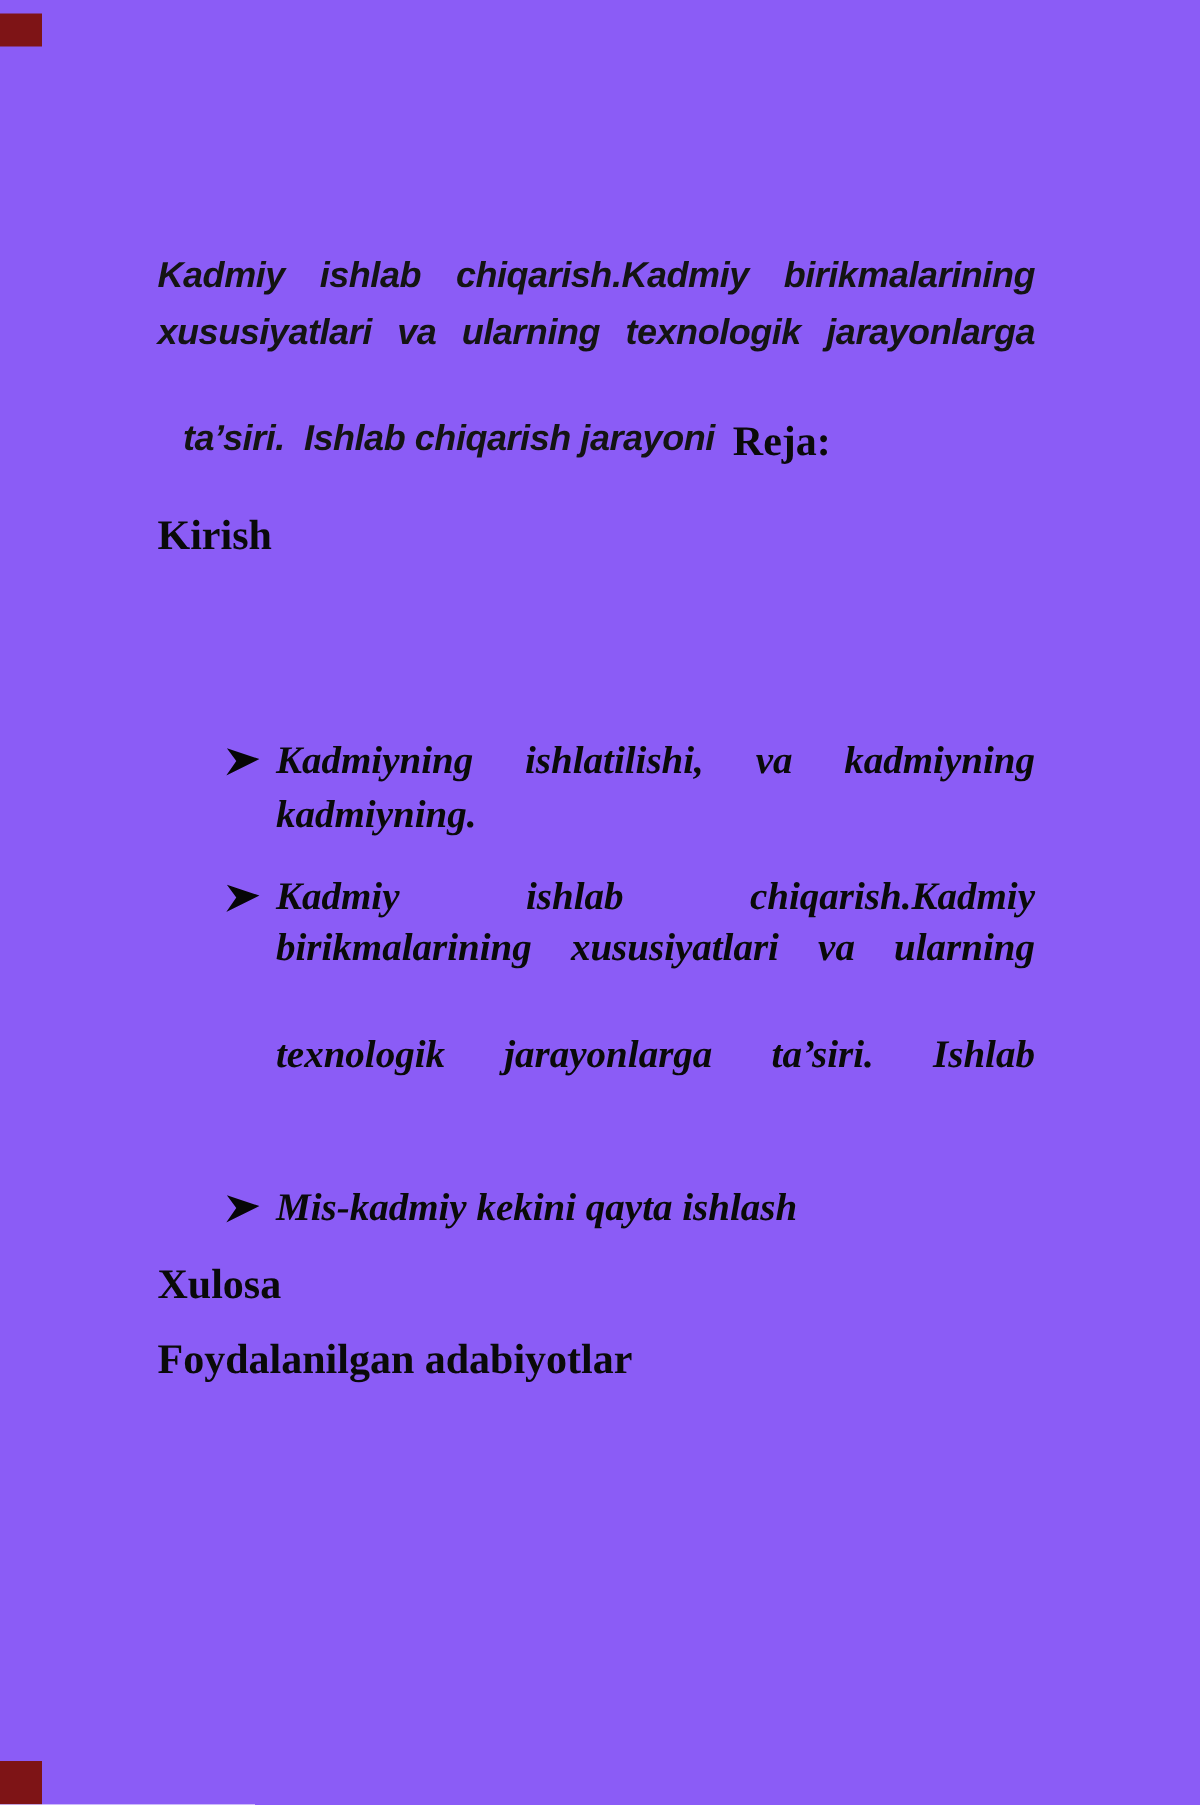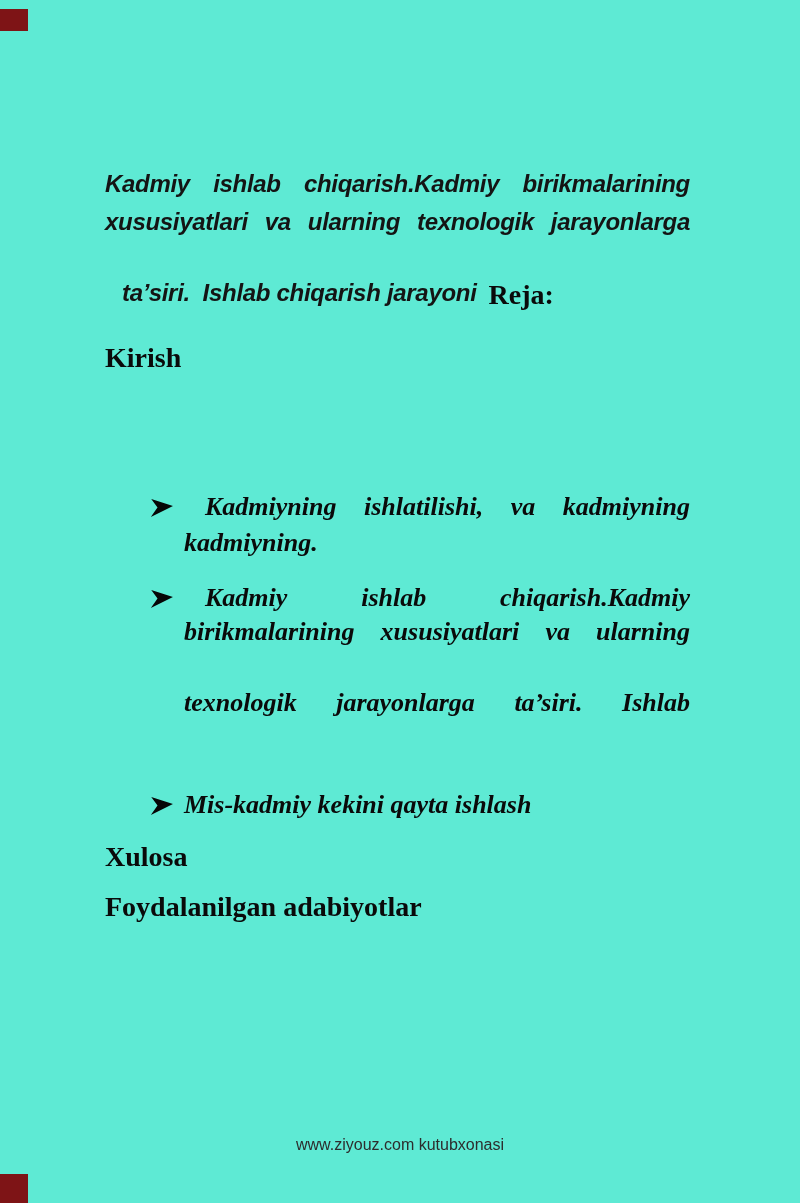--- a/index.html
+++ b/index.html
@@ -1,20 +1,20 @@
 <!DOCTYPE html>
 <html><head>
 <meta charset="utf-8">
 <style>
   html, body { margin: 0; padding: 0; background: #ffffff; }
   .page {
     position: relative;
     width: 800px;
     height: 1203px;
-    background: #5eead4;
+    background: #8b5cf6;
     overflow: hidden;
     font-family: "Liberation Serif", serif;
   }
 
   
   .corner-mark { position: absolute; left: 0; width: 28px; background: #7E1416; }
   .corner-mark.top { top: 9px; height: 22px; }
   .corner-mark.bottom { top: 1174px; height: 29px; }
 
   
@@ -49,21 +49,21 @@
   .serif-bi {
     font-family: "Liberation Serif", serif;
     font-weight: 700;
     font-style: italic;
     font-size: 26px;
     color: #0a0a0a;
   }
   .bullet-row { left: 150px; width: 540px; display: flex; align-items: flex-start; }
   .arrow { flex: 0 0 34px; padding-top: 5px; }
   .arrow svg { display: block; transform: rotate(-5deg); }
-  .b-just { flex: 1; display: flex; justify-content: space-between; margin-left: 21px; }
+  .b-just { flex: 1; display: flex; justify-content: space-between; }
   .b-left { flex: 1; white-space: pre; }
   .b-cont { left: 184px; width: 506px; }
   .b-cont.jline { display: flex; justify-content: space-between; }
 
   
   .footer {
     left: 0; width: 800px; text-align: center;
     font-family: "Liberation Sans", sans-serif;
     font-size: 16px;
     color: #2d2d2d;
@@ -143,15 +143,14 @@
       <svg width="24" height="20" viewBox="0 0 24 20">
           <path d="M2,1 L23,10 L0,19 L7.5,10 Z" fill="#060606"></path>
         </svg>
     </span>
     <span class="b-left">Mis-kadmiy kekini qayta ishlash</span>
   </div>
 
   <div class="abs serif-h" style="top:841px">Xulosa</div>
   <div class="abs serif-h" style="top:891px">Foydalanilgan adabiyotlar</div>
 
-  <div class="abs footer" style="top:1136px">www.ziyouz.com kutubxonasi</div>
 
 </div>
 
 </body></html>

